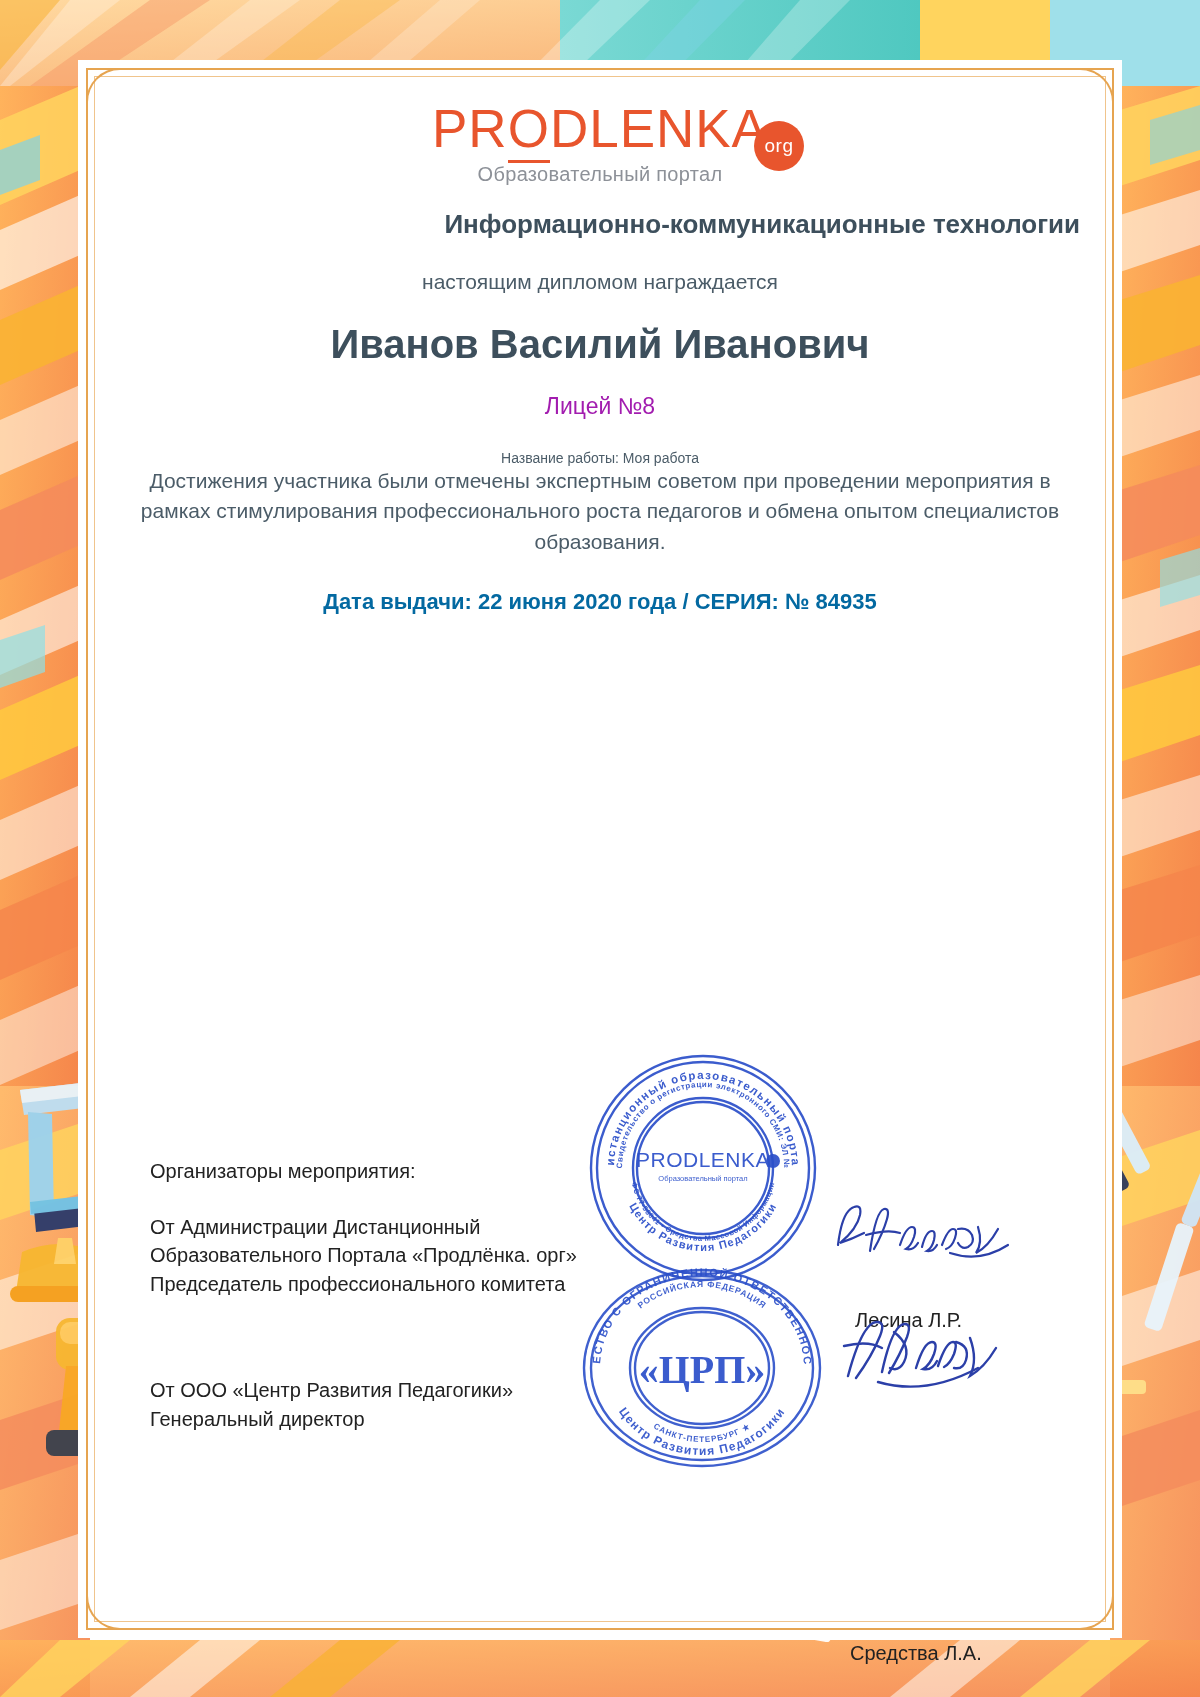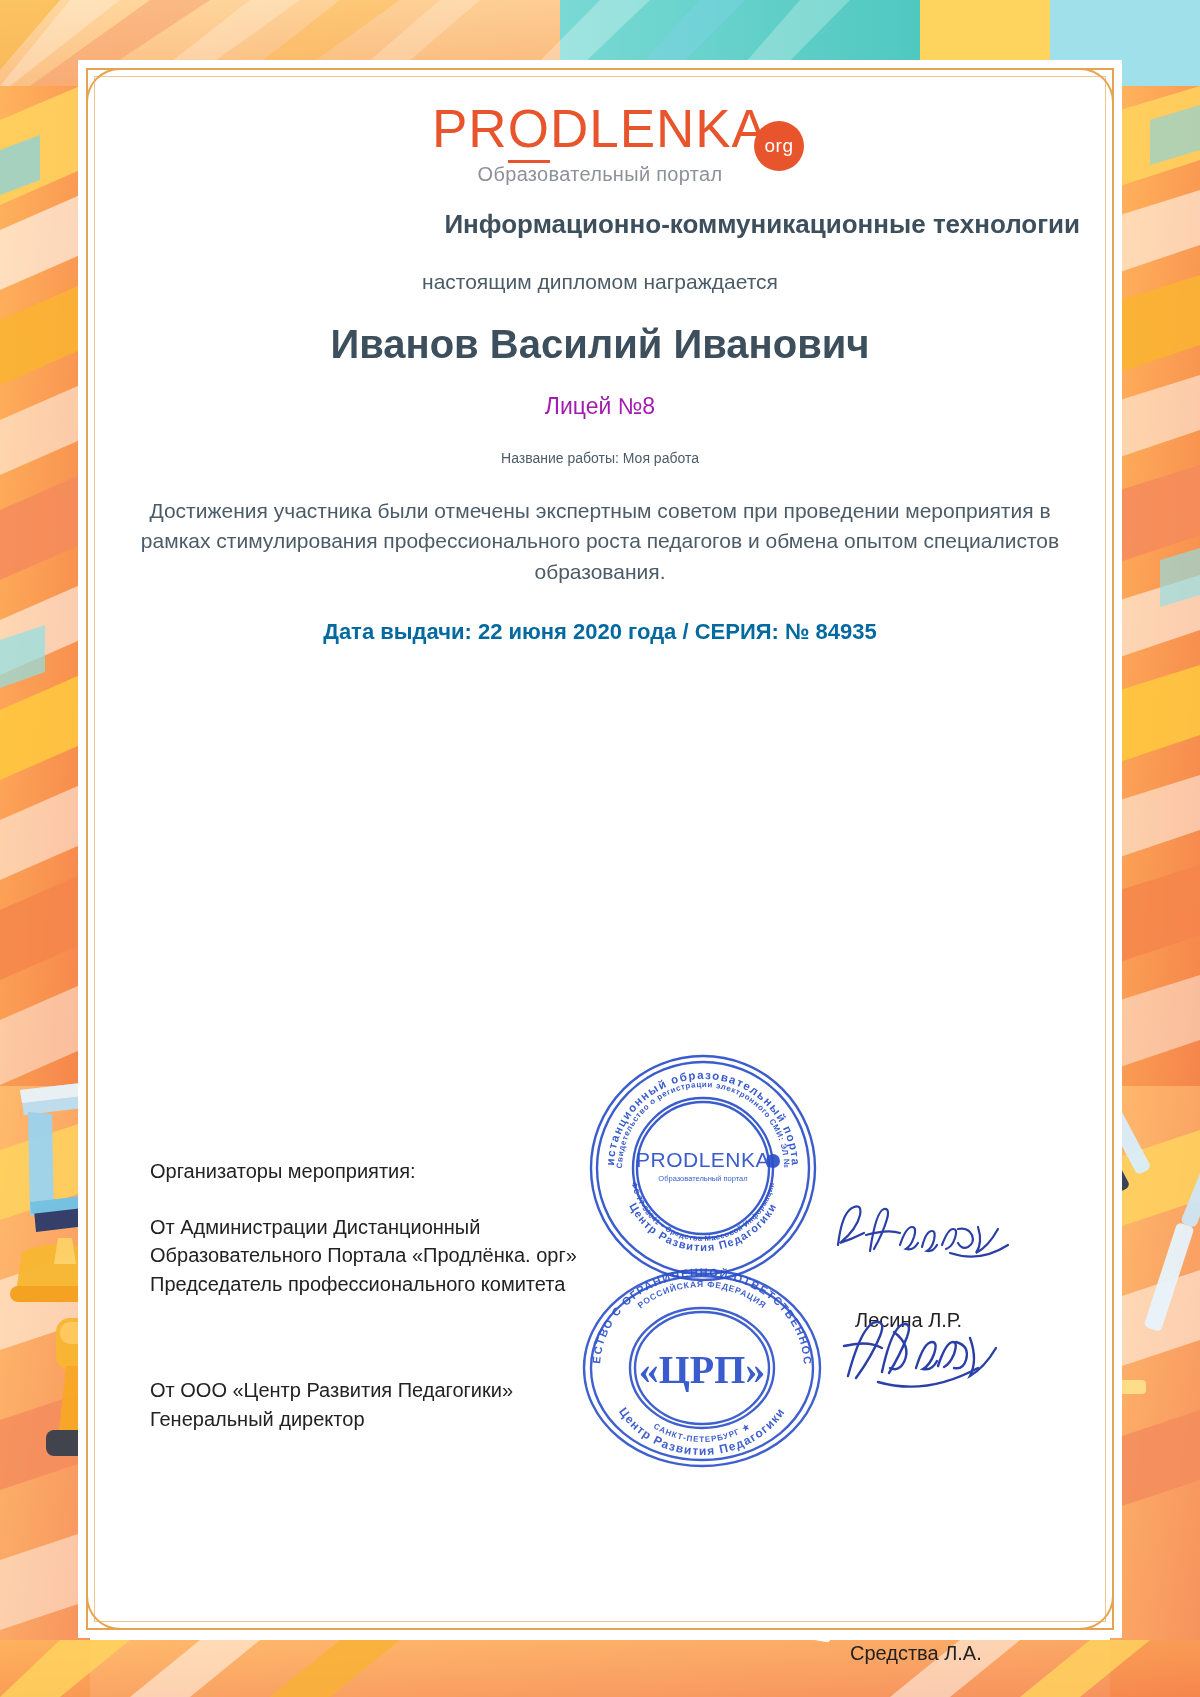--- a/index.html
+++ b/index.html
@@ -130,21 +130,20 @@
     line-height: 1.45;
     color: #4b5c68;
     padding: 0 24px;
   }
   .work-title {
     margin-top: 30px;
     font-size: 14px;
     color: #4b5c68;
   }
   .body-text2 {
-    margin-top: 30px;
     font-size: 21px;
     line-height: 1.45;
     color: #4b5c68;
     padding: 0 16px;
   }
   .issue-line {
     margin-top: 32px;
     font-size: 22px;
     color: #0369a1;
     font-weight: bold;

